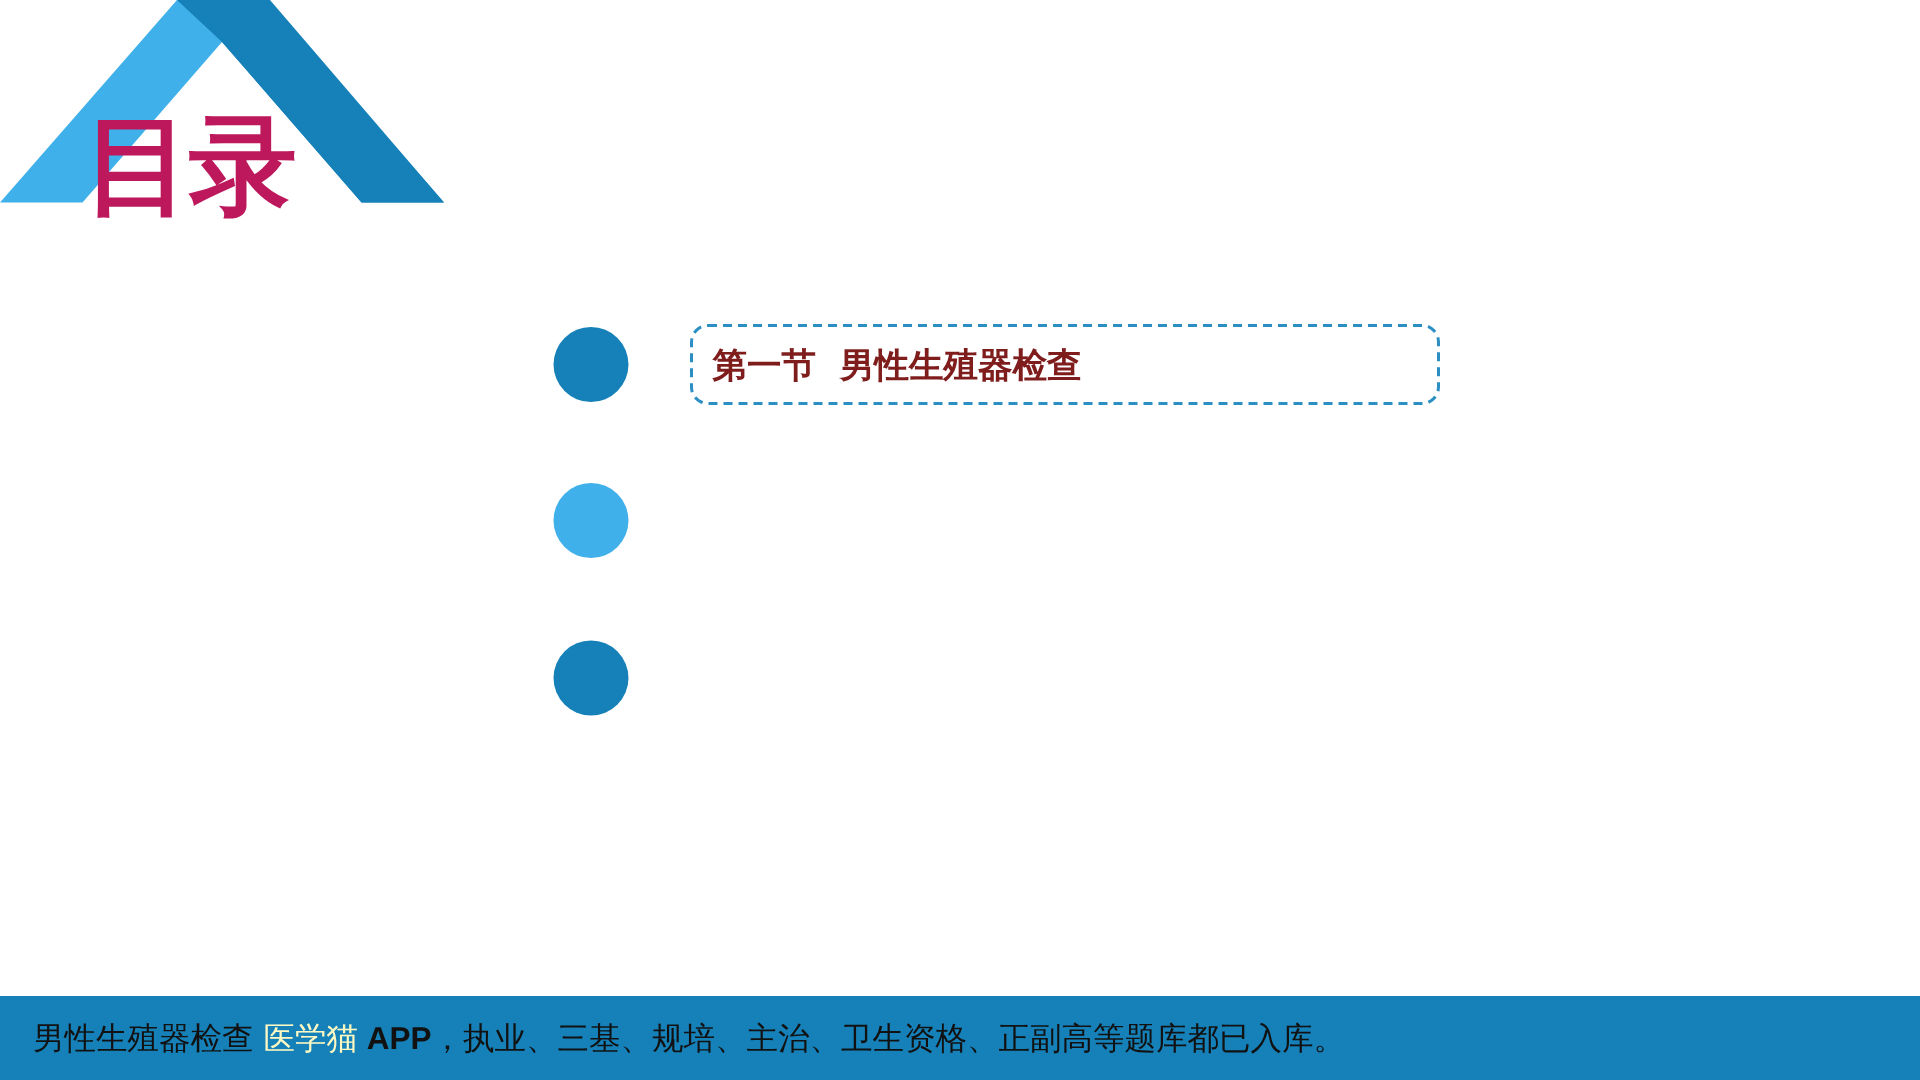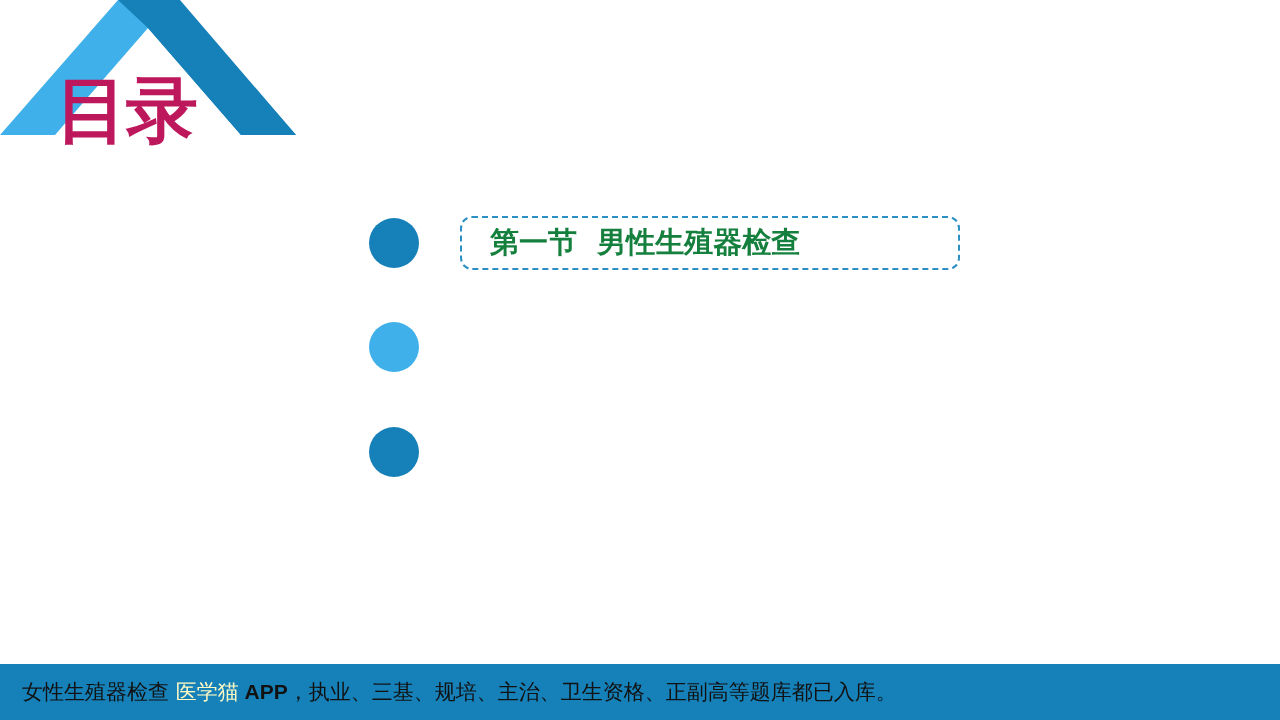--- a/index.html
+++ b/index.html
@@ -21,22 +21,22 @@
       width: 50px; height: 50px; border-radius: 50%;
     }
     .toc-box {
       position: absolute; left: 91px; top: 0;
       width: 500px; height: 54px;
       border: 2px dashed #2b8fc4; border-radius: 12px;
       box-sizing: border-box;
       display: flex; align-items: center;
     }
     .toc-label {
-      padding-left: 28px;
-      font-size: 29px; font-weight: bold; color: #15803d;
+      padding-left: 13px;
+      font-size: 23px; font-weight: bold; color: #7f1d1d;
       font-family: "DejaVu Sans", sans-serif;
       letter-spacing: 0px;
       white-space: pre;
     }
     .footer {
       position: absolute; left: 0; top: 664px; width: 1280px; height: 56px;
       background: #1680b8;
     }
     .footer-text {
       position: absolute; left: 22px; top: 14px;
@@ -83,15 +83,15 @@
 <div class="toc-item" style="top:320px;">
   <div class="toc-dot" style="background:#3fb0ea;"></div>
 </div>
 
 <div class="toc-item" style="top:425px;">
   <div class="toc-dot" style="background:#1680b8;"></div>
 </div>
 
 <div class="footer">
   <div class="footer-text">
-    <span>女性生殖器检查 </span><span class="app">医学猫</span><span class="app-en"> APP</span><span>，执业、三基、规培、主治、卫生资格、正副高等题库都已入库。</span>
+    <span>男性生殖器检查 </span><span class="app">医学猫</span><span class="app-en"> APP</span><span>，执业、三基、规培、主治、卫生资格、正副高等题库都已入库。</span>
   </div>
 </div>
 
 </body></html>

